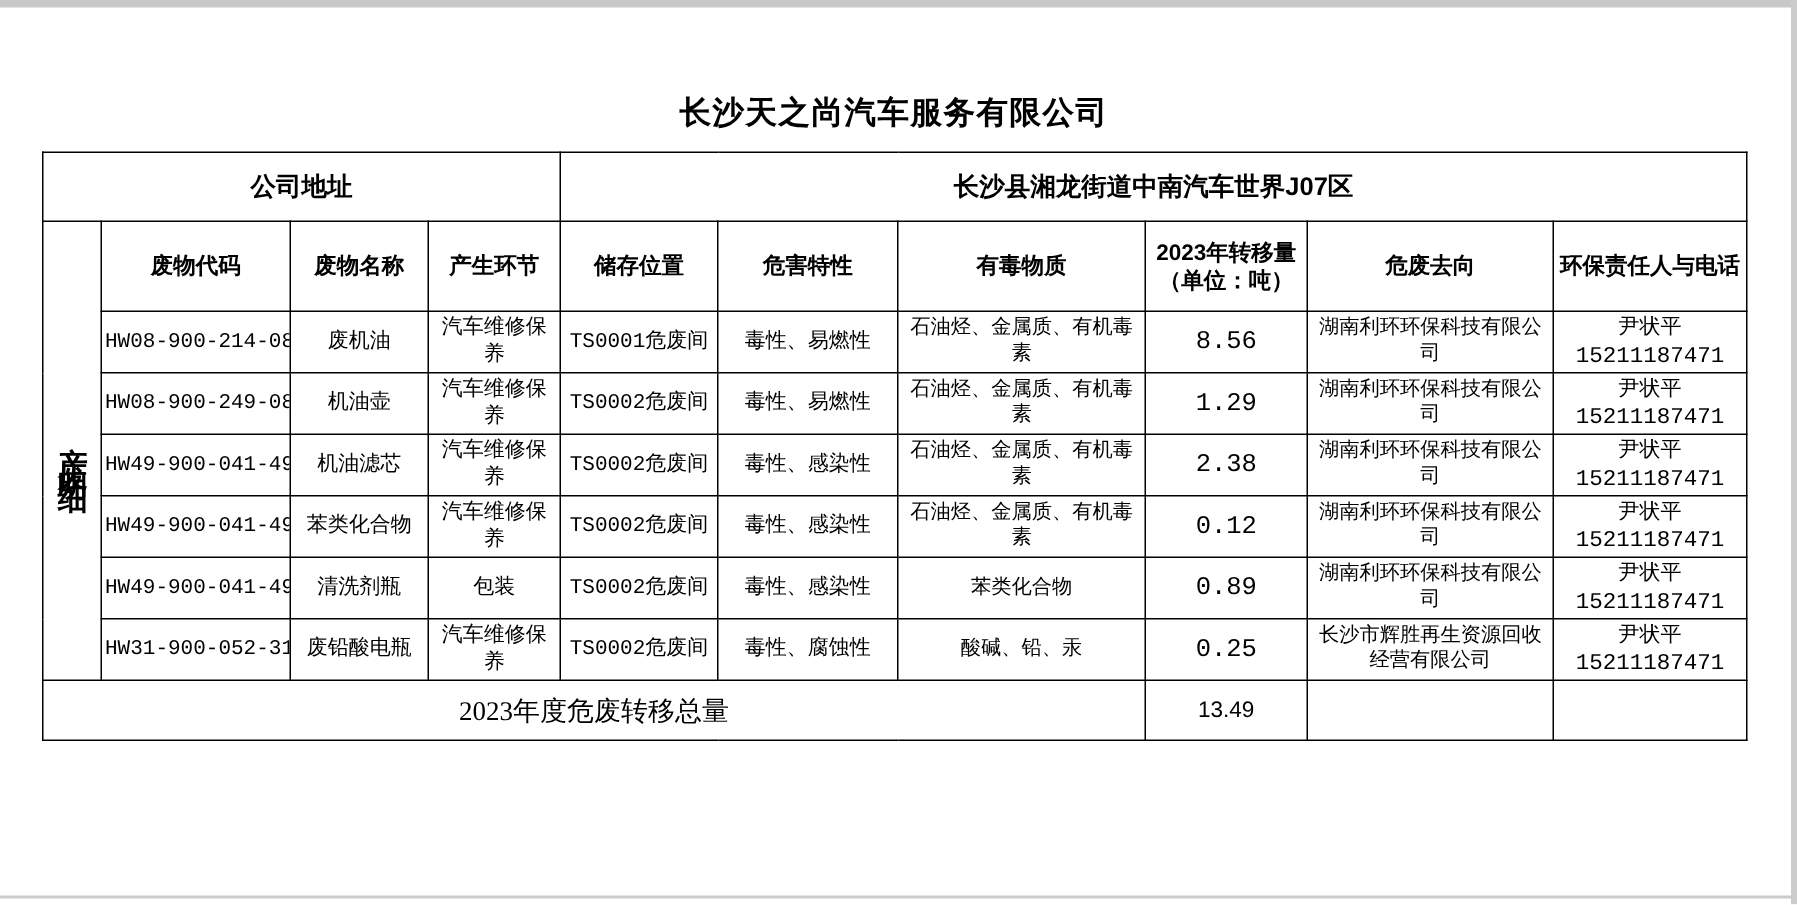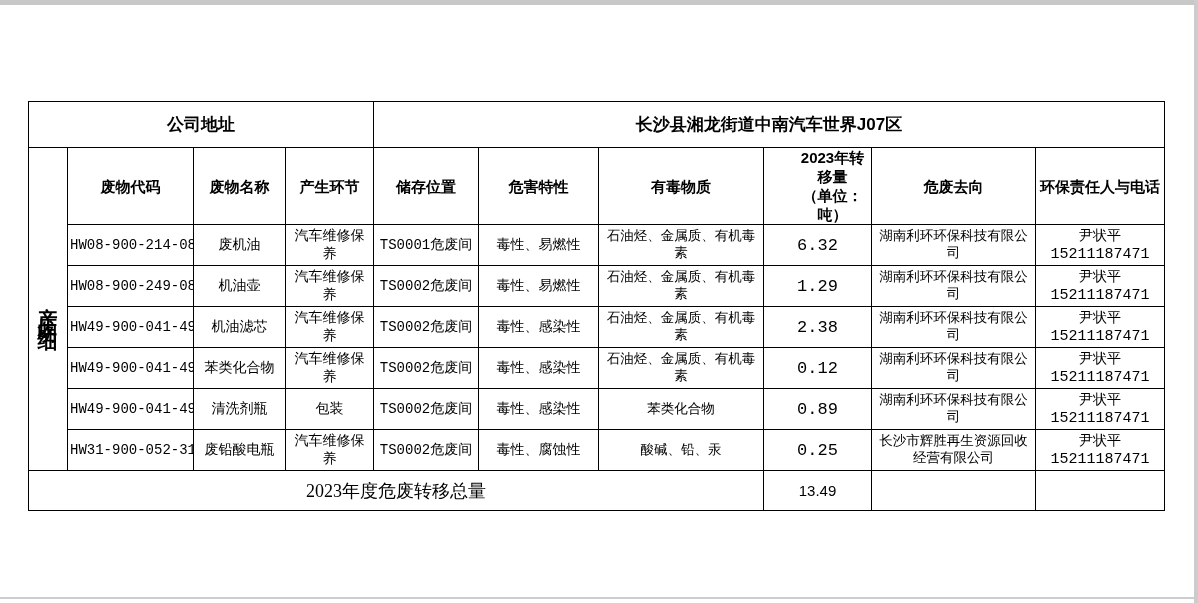--- a/index.html
+++ b/index.html
@@ -36,41 +36,42 @@
   tr.ftr{height:40px;}
 
   .hA{font-size:17px;font-weight:bold;}
   .hB{font-size:15px;font-weight:bold;line-height:19px;}
   td.dcell{font-size:14px;line-height:18px;}
   td.code{font-size:14px;white-space:nowrap;letter-spacing:0;}
   td.tight{font-size:13.5px;line-height:17px;}
   td.amount{font-size:17px;}
   td.ftr-label{font-size:18px;font-family:Liberation Serif, serif;}
   td.ftr-total{font-size:15px;}
-  .blk{display:block;margin-left:30px;}
+  .blk{display:block;}
   .contact-name{display:block;font-size:14px;line-height:18px;}
   .contact-phone{display:block;font-size:15px;line-height:19px;}
 
   td.vcell{padding:0;}
   .vtext{
     display:inline-block;
     writing-mode:vertical-rl;
     text-orientation:upright;
     font-size:20px;font-weight:bold;
     letter-spacing:8px;line-height:1;
   }
 </style>
 </head>
 <body>
 
 <div class="page">
   <div class="top-edge"></div>
   <div class="right-edge"></div>
   <div class="bottom-edge"></div>
 
+  <div class="doc-title">长沙天之尚汽车服务有限公司</div>
 
   <table class="waste-table">
     <colgroup>
       <col style="width:39px">
         <col style="width:126px">
         <col style="width:92px">
       <col style="width:88px">
         <col style="width:105px">
         <col style="width:120px">
       <col style="width:165px">
@@ -103,21 +104,21 @@
       <td class="hB">环保责任人与电话</td>
     </tr>
 
     <tr class="dr">
       <td class="code">HW08-900-214-08</td>
       <td class="dcell">废机油</td>
       <td class="dcell">汽车维修保养</td>
       <td class="dcell">TS0001危废间</td>
       <td class="dcell">毒性、易燃性</td>
       <td class="tight">石油烃、金属质、有机毒素</td>
-      <td class="amount">6.32</td>
+      <td class="amount">8.56</td>
       <td class="tight">湖南利环环保科技有限公司</td>
       <td class="dcell">
         <span class="contact-name">尹状平</span>
         <span class="contact-phone">15211187471</span>
       </td>
     </tr>
 
     <tr class="dr">
       <td class="code">HW08-900-249-08</td>
       <td class="dcell">机油壶</td>

